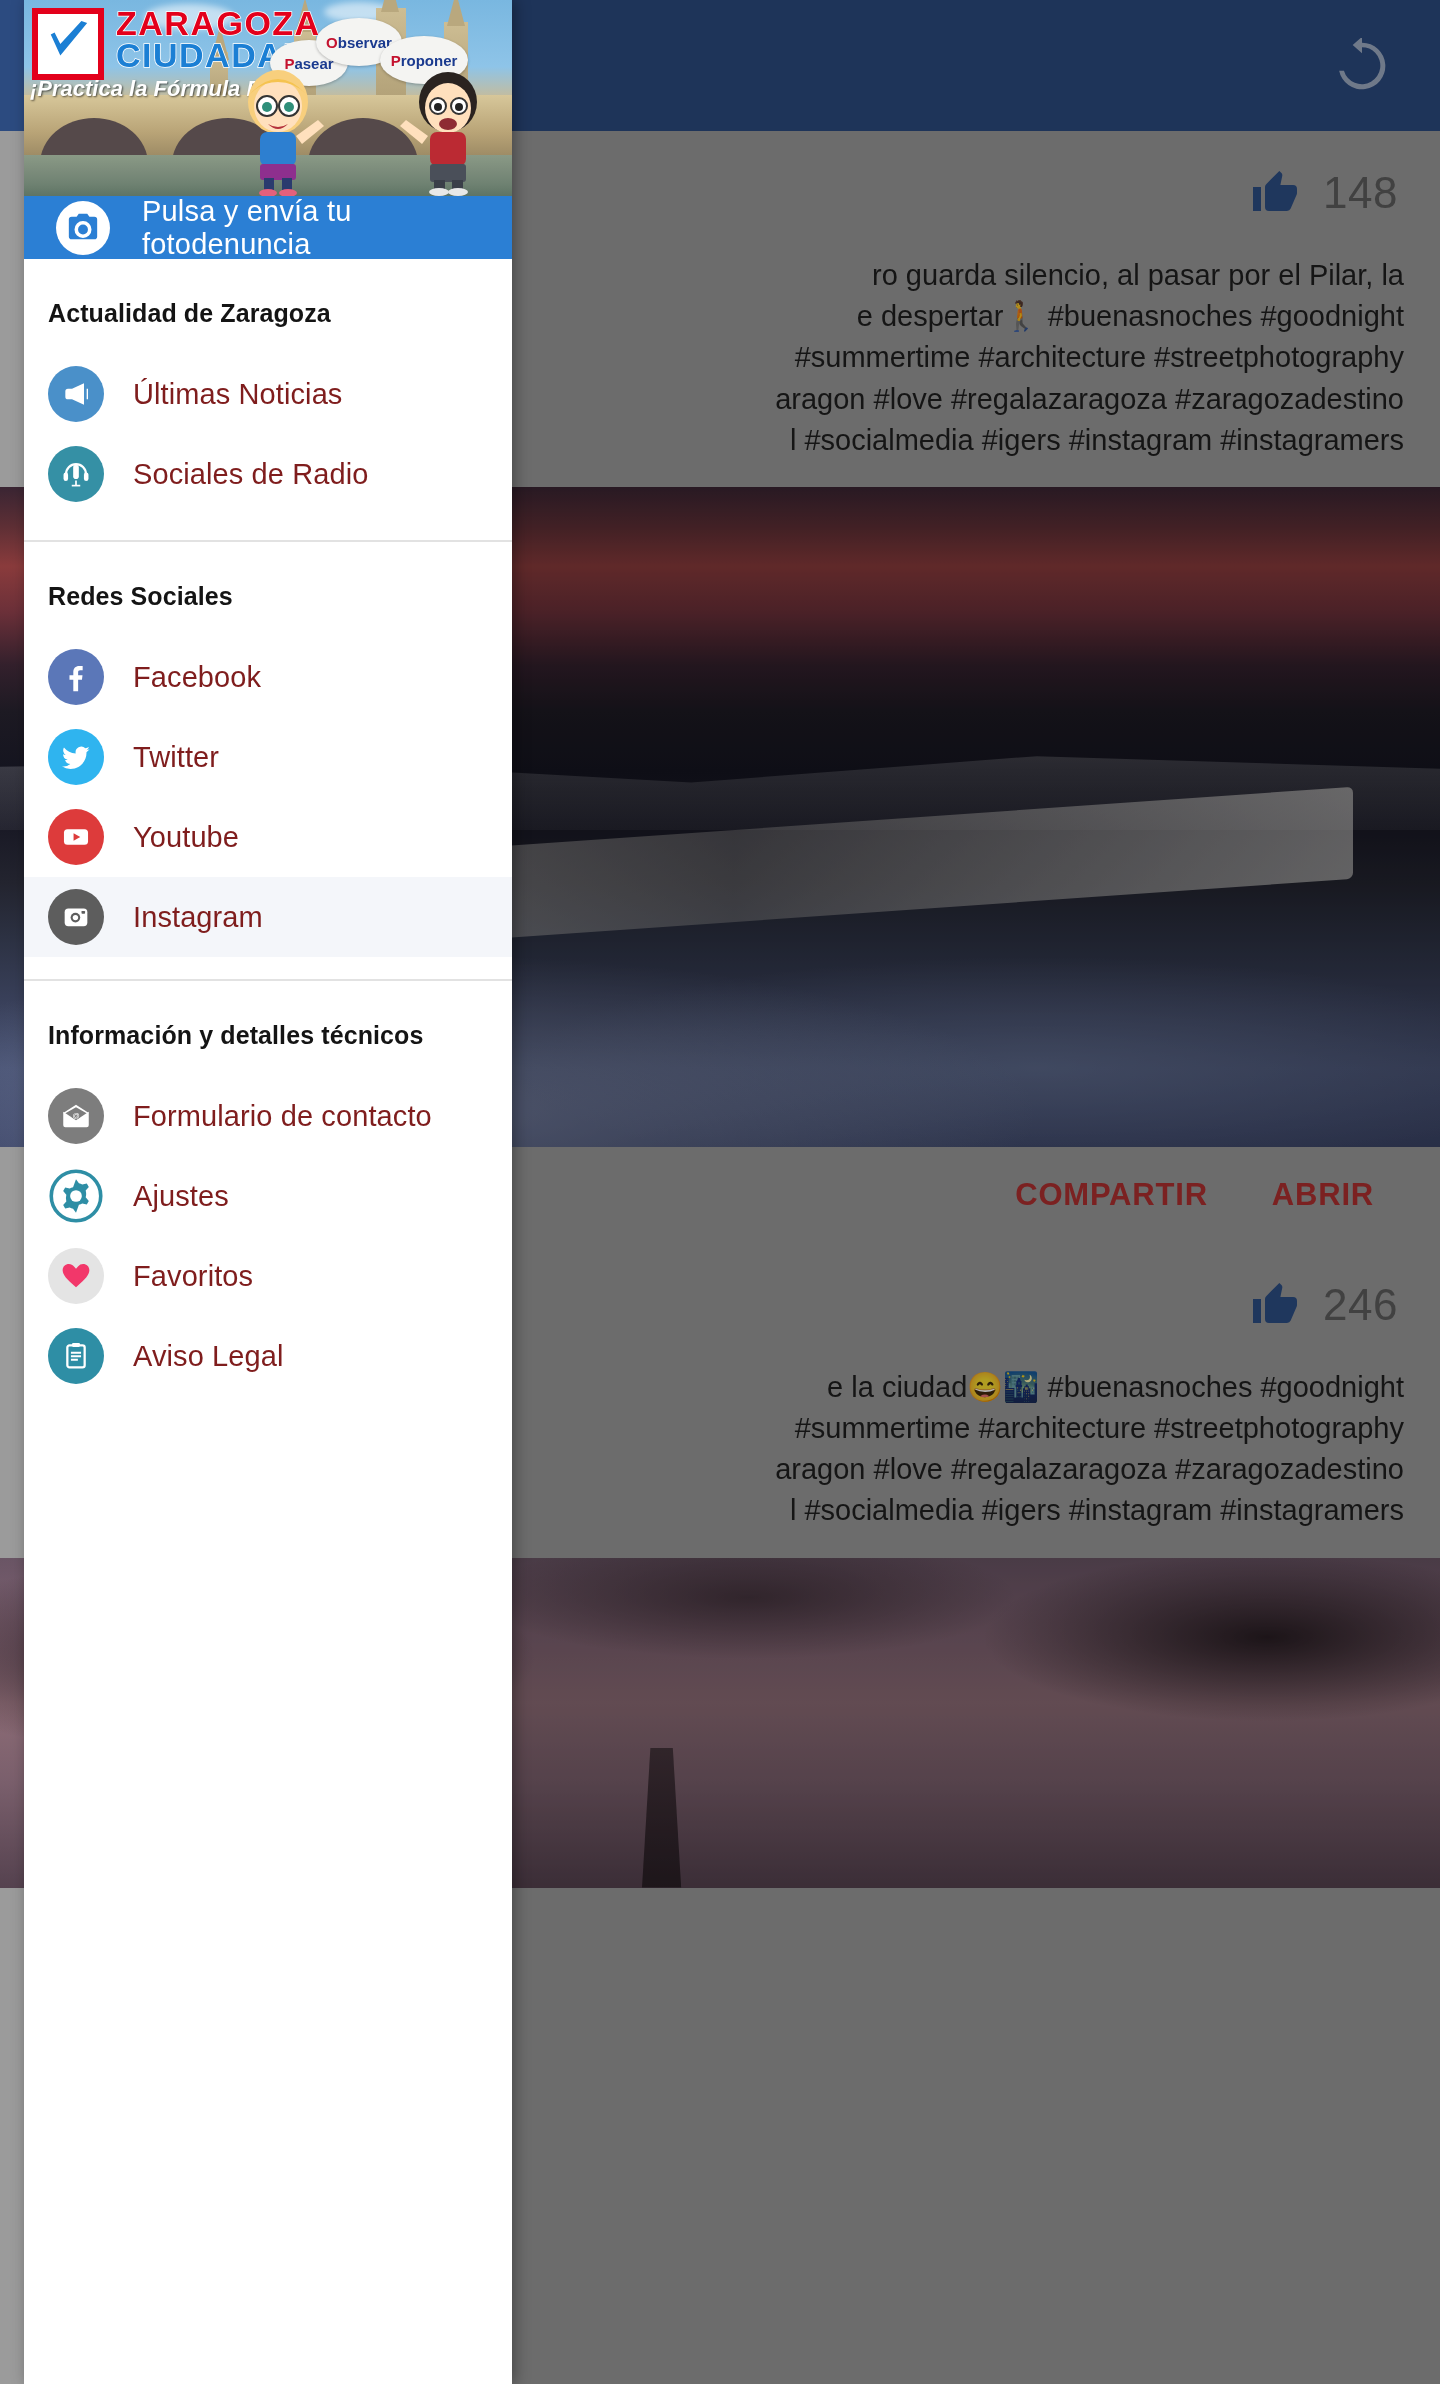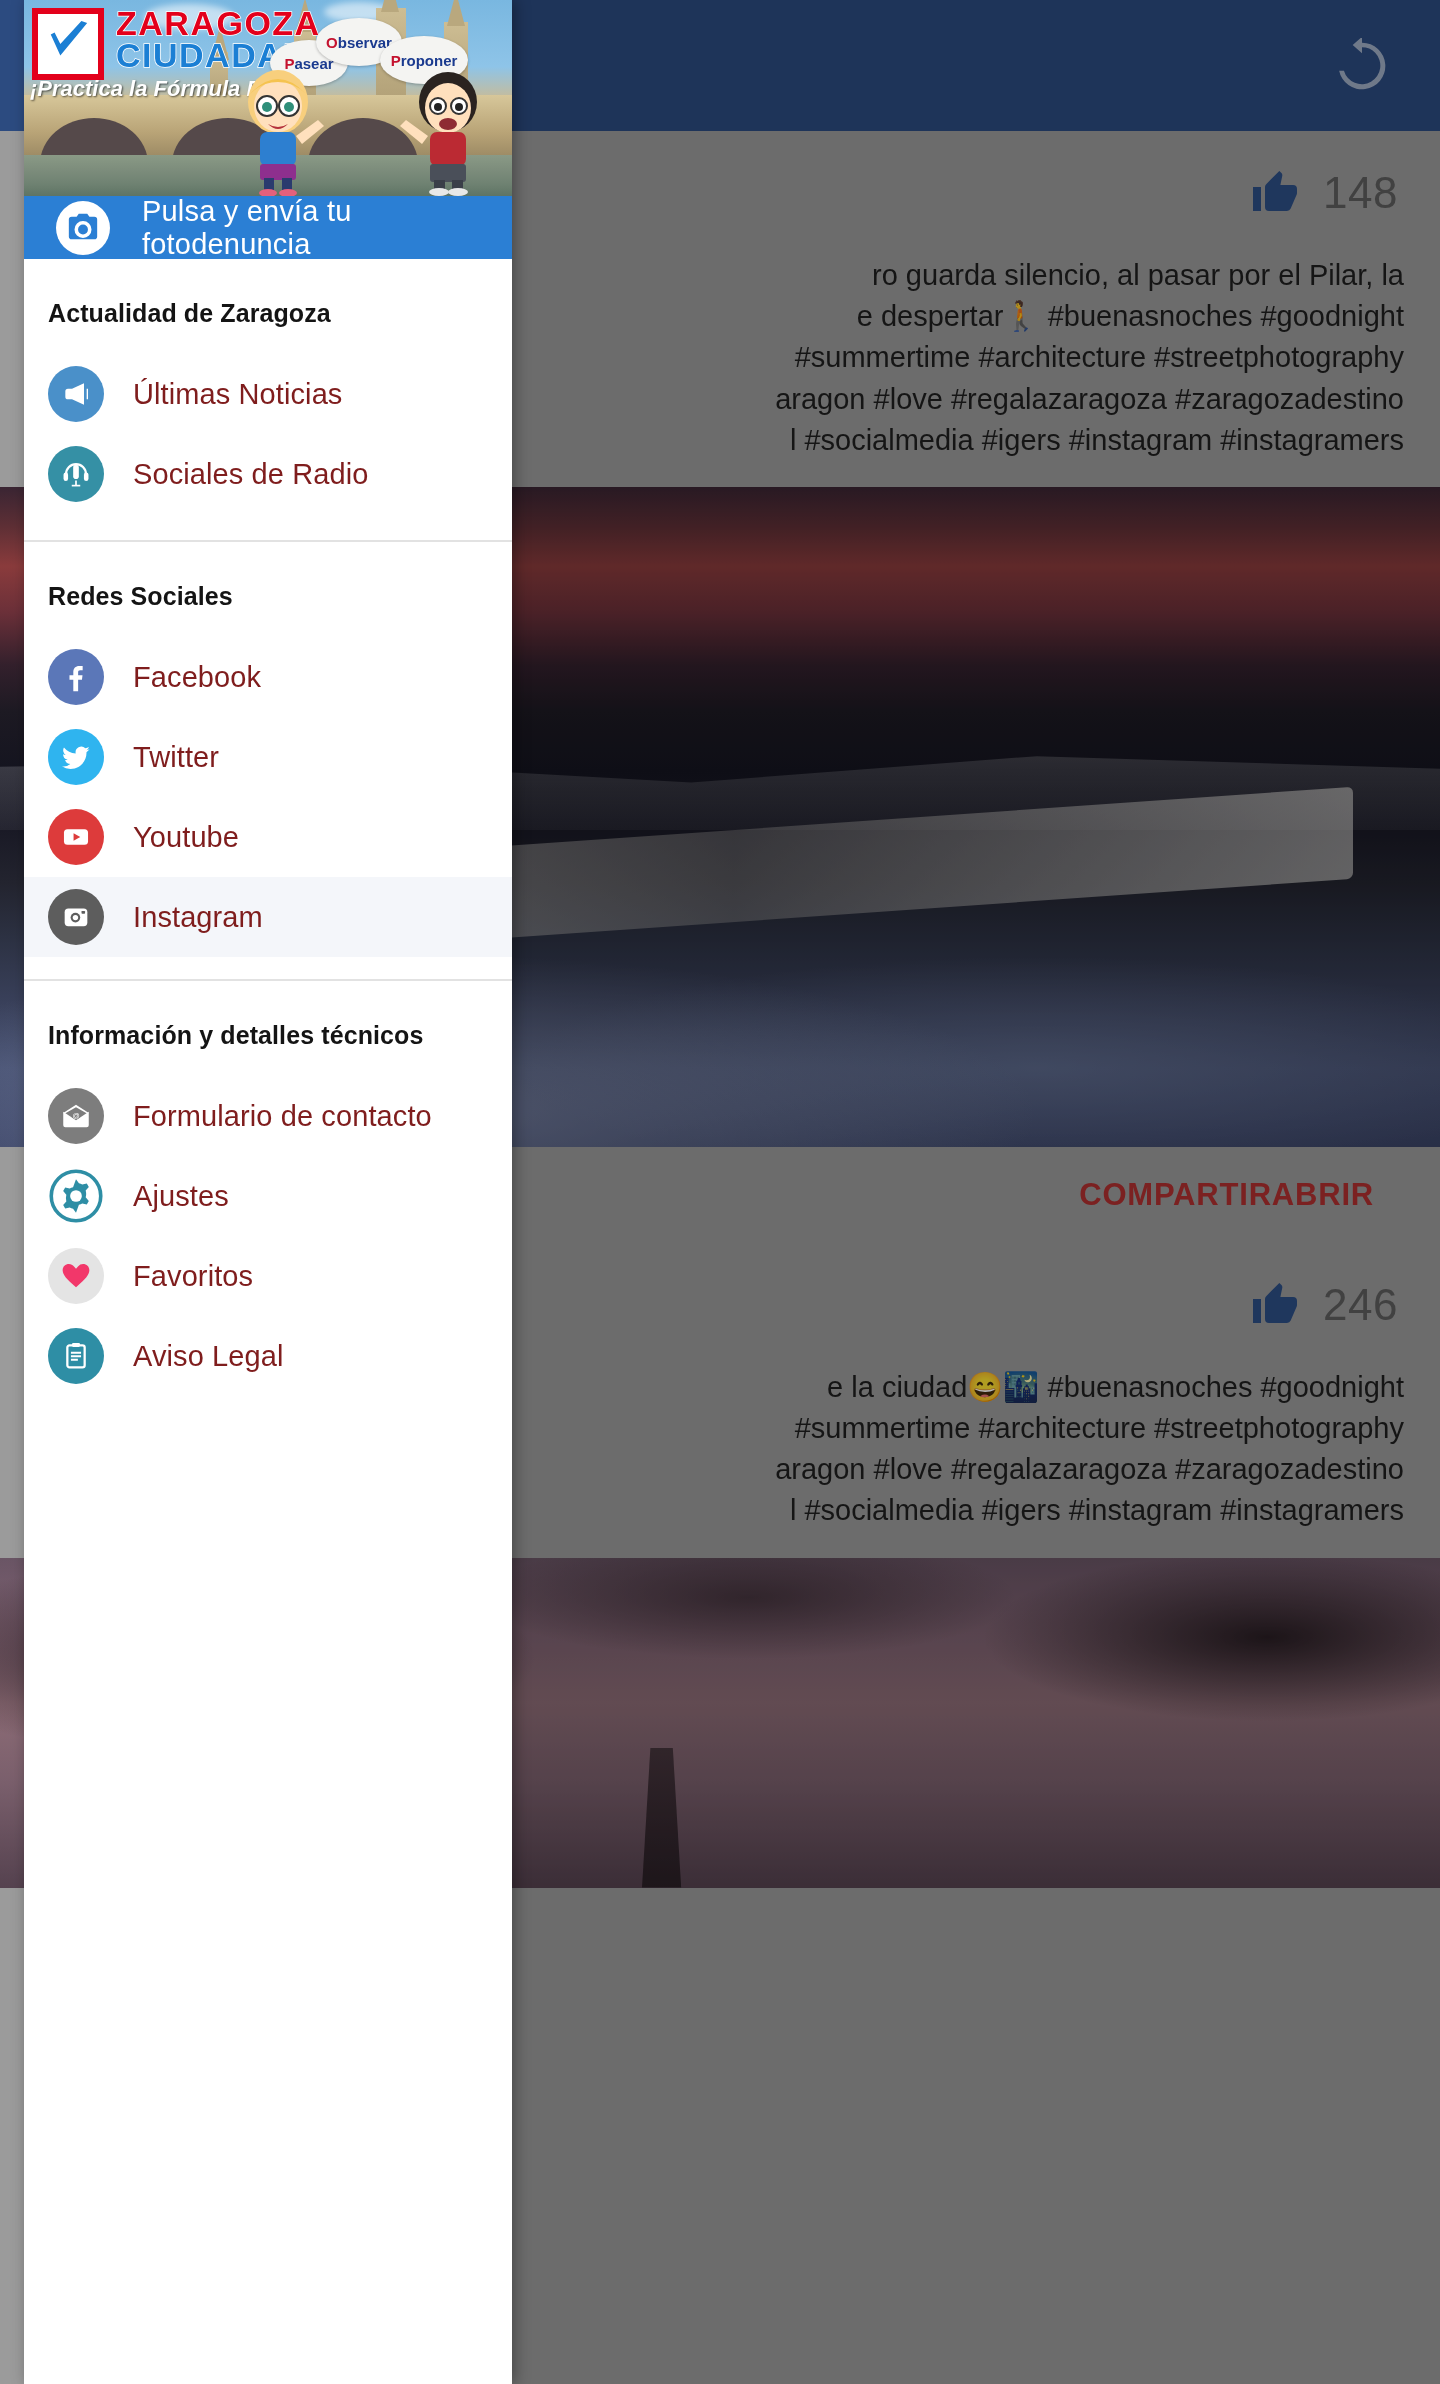--- a/index.html
+++ b/index.html
@@ -123,20 +123,21 @@
     width: 56px; height: 140px;
     background: linear-gradient(to bottom, rgba(60,45,52,.85), rgba(40,30,36,.95));
     clip-path: polygon(30% 0, 70% 0, 85% 100%, 15% 100%);
   }
 
   .card-actions {
     height: 96px;
     display: flex;
     align-items: center;
     justify-content: flex-end;
+    gap: 64px;
     padding-right: 66px;
     background: #9b9b9b;
   }
   .action-btn {
     font-size: 31px;
     font-weight: 700;
     color: #b03030;
     letter-spacing: .8px;
     background: none;
     border: 0;

